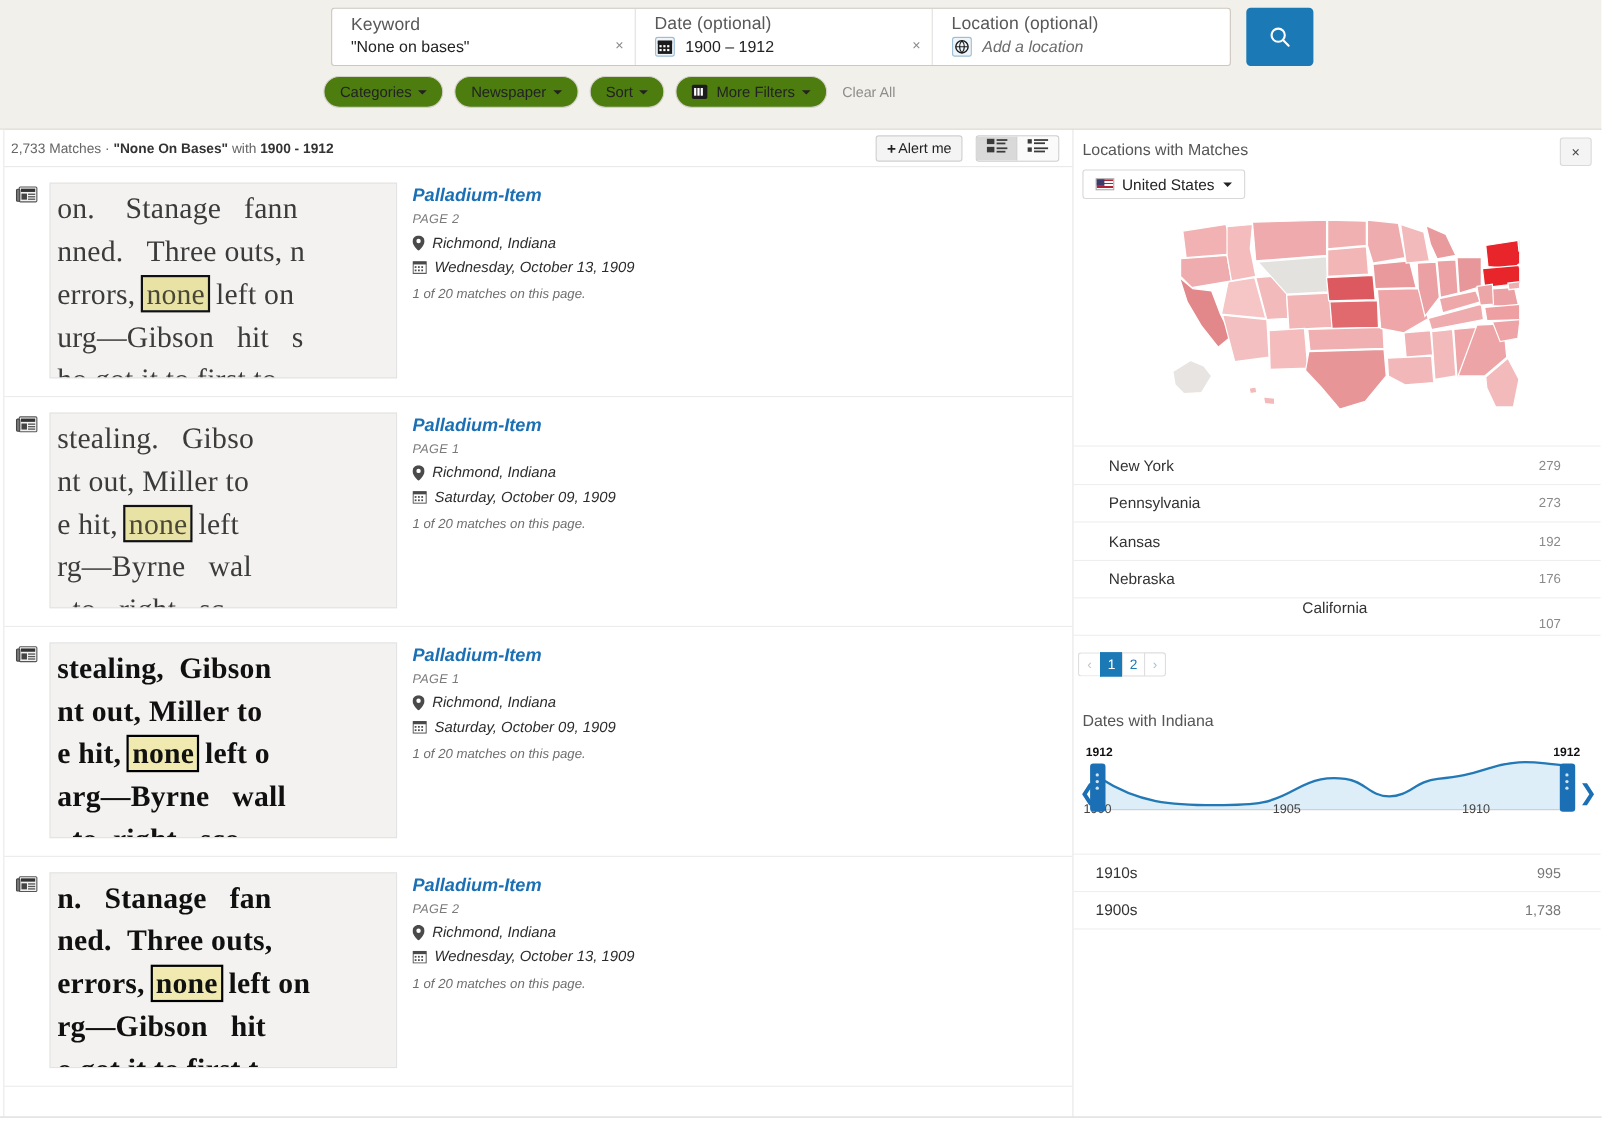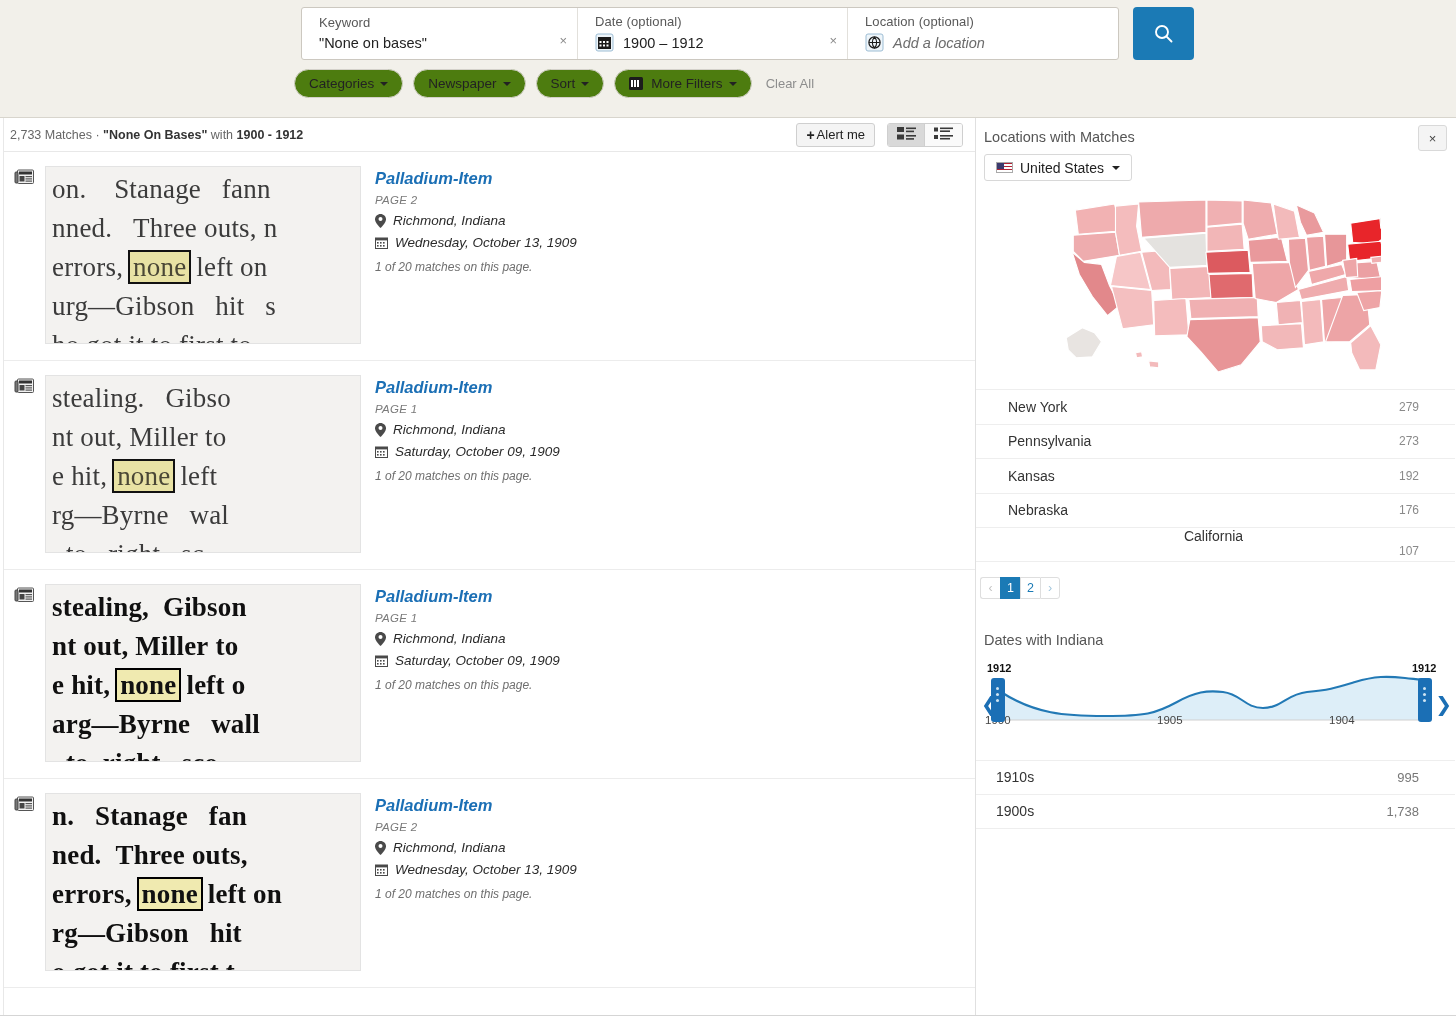--- a/index.html
+++ b/index.html
@@ -39,21 +39,21 @@
     flex-direction:column;
     justify-content:center;
     padding:6px 12px 6px 17px;
     border-right:1px solid #e2e0db;
   }
   .field:last-child { border-right:none; }
   .field-kw { width:276px; }
   .field-date { width:270px; }
   .field-loc { width:270px; }
   .field-label {
-    font-size:13px;
+    font-size:16px;
     color:#585858;
     line-height:14px;
     margin-bottom:4px;
     letter-spacing:.1px;
   }
   .field-valrow { display:flex; align-items:center; }
   .field-value {
     font-size:14.5px;
     color:#222;
     line-height:18px;
@@ -323,21 +323,21 @@
   }
   .flag::before{
     content:"";position:absolute;left:0;top:0;width:7px;height:6px;background:#3c3b6e;
   }
   .mapbox {
     margin-top:8px;
     height:200px;
     display:flex;align-items:center;justify-content:center;
   }
 
-  .statelist { }
+  .statelist { margin-top:16px; }
   .staterow {
     display:flex;
     align-items:center;
     height:34.5px;
     border-top:1px solid #eeeeee;
     padding:0 36px 0 32px;
     cursor:pointer;
   }
   .staterow:last-child{ border-bottom:1px solid #eeeeee;flex-direction:column; }
   .statename { font-size:14px; color:#333; }
@@ -890,21 +890,21 @@
 
       <div class="handle" style="left:15px; top:8px;">
         <span class="handle-lbl" style="left:-4px;">1912</span>
       </div>
       <div class="handle" style="left:442px; top:8px;">
         <span class="handle-lbl" style="left:-6px;">1912</span>
       </div>
 
       <span class="axis-lbl" style="left:9px;">1900</span>
       <span class="axis-lbl" style="left:181px;">1905</span>
-      <span class="axis-lbl" style="left:353px;">1904</span>
+      <span class="axis-lbl" style="left:353px;">1910</span>
     </div>
 
     <div class="decade-list" id="decade-list">
         <div class="decaderow">
           <span class="decadename">1910s</span>
                <span class="decadecount">995</span>
         </div>
         <div class="decaderow">
           <span class="decadename">1900s</span>
                <span class="decadecount">1,738</span>

